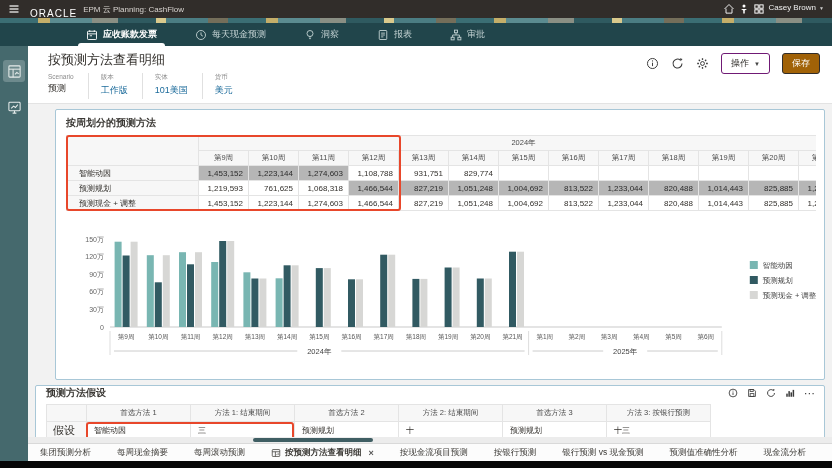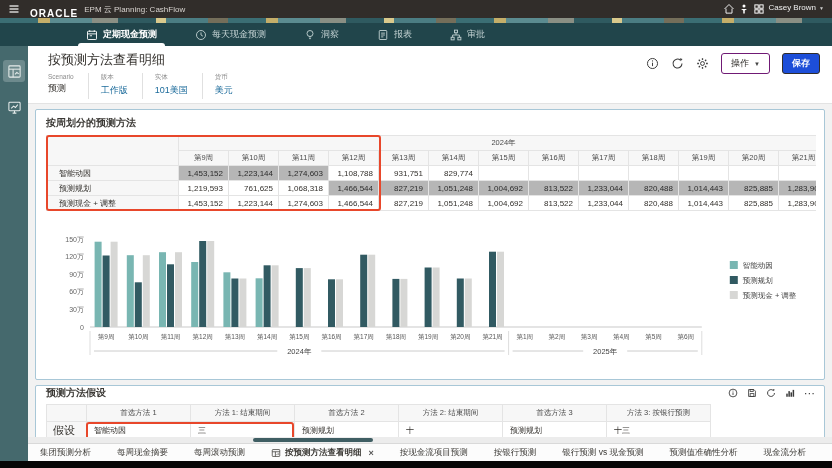--- a/index.html
+++ b/index.html
@@ -3,21 +3,21 @@
 <meta charset="utf-8">
 <style>
   * { box-sizing: border-box; margin: 0; padding: 0; }
   html,body { width:832px; height:468px; overflow:hidden; }
   body { font-family:"Liberation Sans","DejaVu Sans",sans-serif; background:#f2f2f2; }
   .app { width:832px; height:468px; display:flex; flex-direction:column; overflow:hidden; }
 
   
   .topbar { height:18px; background:#312d2a; color:#fff; display:flex; align-items:center; padding:0 8px; flex:none; }
   .topbar .icn svg { display:block; }
-  .brand { font-weight:bold; letter-spacing:1px; font-size:10px; margin:8px 6px 0 10px; color:#fff; }
+  .brand { font-weight:normal; letter-spacing:1px; font-size:10px; margin:8px 6px 0 10px; color:#fff; }
   .product { font-size:8px; color:#d8d4d0; }
   .topbar-right { margin-left:auto; display:flex; align-items:flex-start; gap:3px; }
   .user { font-size:8px; color:#eee; display:flex; align-items:center; gap:3px; }
   .caret { font-size:5px; color:#ccc; }
 
   
   .banner-strip { height:5px; flex:none;
     background:repeating-linear-gradient(90deg,#3b6e74 0 38px,#c4ae69 38px 50px,#5b8b90 50px 92px,#8a8f84 92px 118px,#2f5a60 118px 156px,#d9c98c 156px 166px,#4b7d83 166px 208px,#746e5a 208px 228px); }
 
   
@@ -41,26 +41,26 @@
   .pov-item { padding:0 14px 2px 0; margin-right:12px; border-right:1px solid #e0e0e0; cursor:pointer; }
   .pov-item:last-child { border-right:none; }
   .pov-label { font-size:6.5px; color:#8c8c8c; margin-bottom:2px; }
   .pov-value { font-size:9px; color:#33302c; display:flex; align-items:center; gap:5px; }
   .pov-item.link .pov-value { color:#1c6b9b; }
   .pov-caret { font-size:6px; color:#444; }
   .header-actions { position:absolute; top:7px; right:12px; display:flex; align-items:center; gap:12px; }
   .hicon { color:#3a3a3a; cursor:pointer; display:flex; }
   .btn { font-size:9px; border-radius:3px; padding:3px 9px; cursor:pointer; display:flex; align-items:center; gap:5px; }
   .btn-outline { border:1px solid #701a75; background:#fff; color:#33302c; }
-  .btn-dark { background:#1d4ed8; color:#fff; border:1px solid #312d2a;font-weight:bold; }
+  .btn-dark { background:#a16207; color:#fff; border:1px solid #312d2a; }
 
   
   .content-body { flex:1; background:#f2f2f2; padding:5px 7px 4px 7px; min-height:0; overflow:hidden; }
   .panel { background:#fff; border:1px solid #a8c7d7; border-radius:2px; }
-  .panel-grid { padding:6px 8px 8px 10px; margin-bottom:5px; }
+  .panel-grid { padding:6px 8px 8px 10px; margin-bottom:5px;margin-left:20px; }
   .section-title { font-size:10px; color:#3c3a36; font-weight:bold; margin-bottom:5px; }
 
   
   .grid-wrap { position:relative; overflow:hidden; }
   table.grid { border-collapse:collapse; table-layout:fixed; width:782px; }
   table.grid th, table.grid td { border:1px solid #e4e4e4; font-weight:normal; height:15px; padding:1px 5px; white-space:nowrap; overflow:hidden; }
   table.grid thead th { background:#f7f7f7; font-size:7.5px; color:#4a4a4a; text-align:center; }
   table.grid td { font-size:8px; color:#33302c; text-align:right; background:#fff; }
   table.grid .rowhead { background:#f7f7f7; font-size:8px; color:#33302c; text-align:left; padding-left:12px; }
   table.grid td.shaded { background:#b6b6b6; color:#2b2b2b; }
@@ -146,21 +146,21 @@
 
   <div class="navbar">
     <div class="nav-tab active">
       <svg class="icn12" viewBox="0 0 16 16" fill="none" stroke="currentColor" stroke-width="1.2">
           <rect x="2" y="3" width="12" height="11" rx="1"></rect>
           <line x1="2" y1="6.5" x2="14" y2="6.5"></line>
           <line x1="5" y1="1.5" x2="5" y2="4"></line>
           <line x1="11" y1="1.5" x2="11" y2="4"></line>
           <line x1="5" y1="9" x2="8" y2="9"></line>
         </svg>
-      <span>定期现金预测</span>
+      <span>应收账款发票</span>
     </div>
     <div class="nav-tab">
       <svg class="icn12" viewBox="0 0 16 16" fill="none" stroke="currentColor" stroke-width="1.2">
           <circle cx="8" cy="8" r="6"></circle>
           <path d="M8 4.5 V8 L10.5 9.5"></path>
         </svg>
       <span>每天现金预测</span>
     </div>
     <div class="nav-tab">
       <svg class="icn12" viewBox="0 0 16 16" fill="none" stroke="currentColor" stroke-width="1.2">

